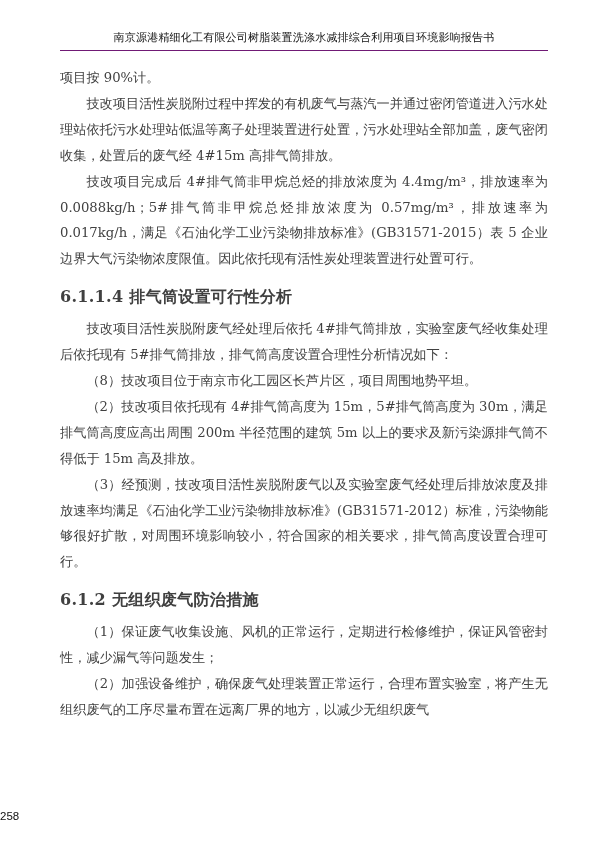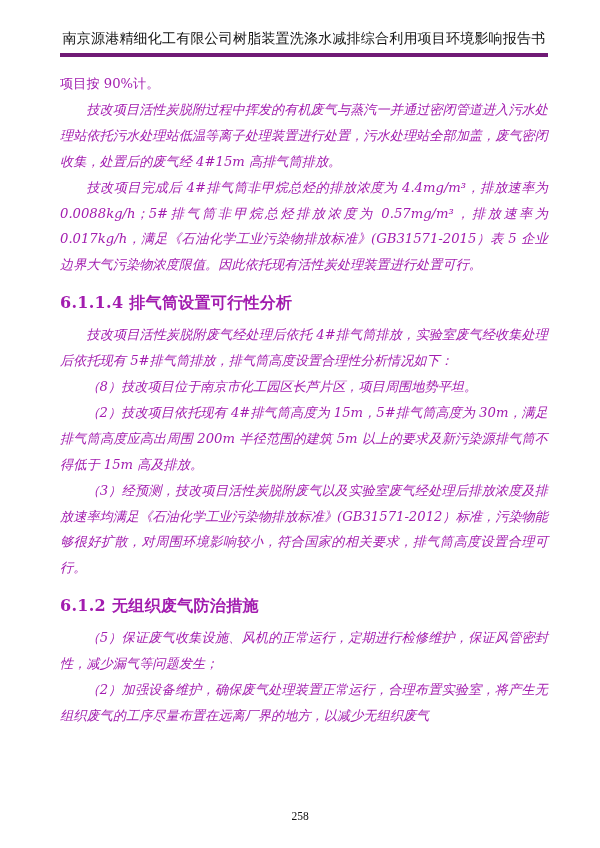--- a/index.html
+++ b/index.html
@@ -18,63 +18,61 @@
     overflow: hidden;
   }
   .page-inner {
     position: absolute;
     left: 60px;
     right: 52px;
     top: 30px;
     bottom: 30px;
   }
   .header {
-    font-size: 14px;
+    font-size: 11px;
     text-align: center;
     letter-spacing: 0.2px;
     padding-bottom: 5px;
-    border-bottom: 4px solid #701a75;
+    border-bottom: 1px solid #701a75;
     color: #111;
     white-space: nowrap;
   }
   .body-text {
     margin-top: 14px;
     font-size: 13.2px;
     line-height: 1.95;
     text-align: justify;
     text-justify: inter-ideograph;
-    color: #a21caf;
+    color: #404040;
   }
   .para {
     margin: 0 0 0.5px 0;
     text-indent: 0;
   }
   .para.indent {
     text-indent: 2em;
-    font-style: italic;
   }
   .heading {
     font-weight: bold;
     font-size: 16px;
     margin: 9px 0 4px 0;
     text-indent: 0;
     letter-spacing: 0.3px;
   }
   .heading .num {
     margin-right: 6px;
   }
   .footer {
     position: absolute;
     left: 0;
     right: 0;
     bottom: 26px;
-    text-align: center;
     font-size: 11.5px;
     color: #111;
-    font-family: Liberation Serif, serif;
+    font-family: Liberation Sans, sans-serif;
   }
 </style>
 </head>
 <body>
 
 <div class="page">
   <div class="page-inner">
 
     <div class="header">南京源港精细化工有限公司树脂装置洗涤水减排综合利用项目环境影响报告书</div>
 
@@ -97,21 +95,21 @@
       <p class="para indent">（2）技改项目依托现有 4#排气筒高度为 15m，5#排气筒高度为 30m，满足排气筒高度应高出周围 200m 半径范围的建筑 5m 以上的要求及新污染源排气筒不得低于 15m 高及排放。</p>
 
       <p class="para indent">（3）经预测，技改项目活性炭脱附废气以及实验室废气经处理后排放浓度及排放速率均满足《石油化学工业污染物排放标准》(GB31571-2012）标准，污染物能够很好扩散，对周围环境影响较小，符合国家的相关要求，排气筒高度设置合理可行。</p>
 
 
       <p class="heading">
         <span class="num">6.1.2</span><span>无组织废气防治措施</span>
       </p>
 
 
-      <p class="para indent">（5）保证废气收集设施、风机的正常运行，定期进行检修维护，保证风管密封性，减少漏气等问题发生；</p>
+      <p class="para indent">（1）保证废气收集设施、风机的正常运行，定期进行检修维护，保证风管密封性，减少漏气等问题发生；</p>
 
       <p class="para indent">（2）加强设备维护，确保废气处理装置正常运行，合理布置实验室，将产生无组织废气的工序尽量布置在远离厂界的地方，以减少无组织废气</p>
 
     </div>
   </div>
 
   <div class="footer">258</div>
 </div>
 
 </body></html>

